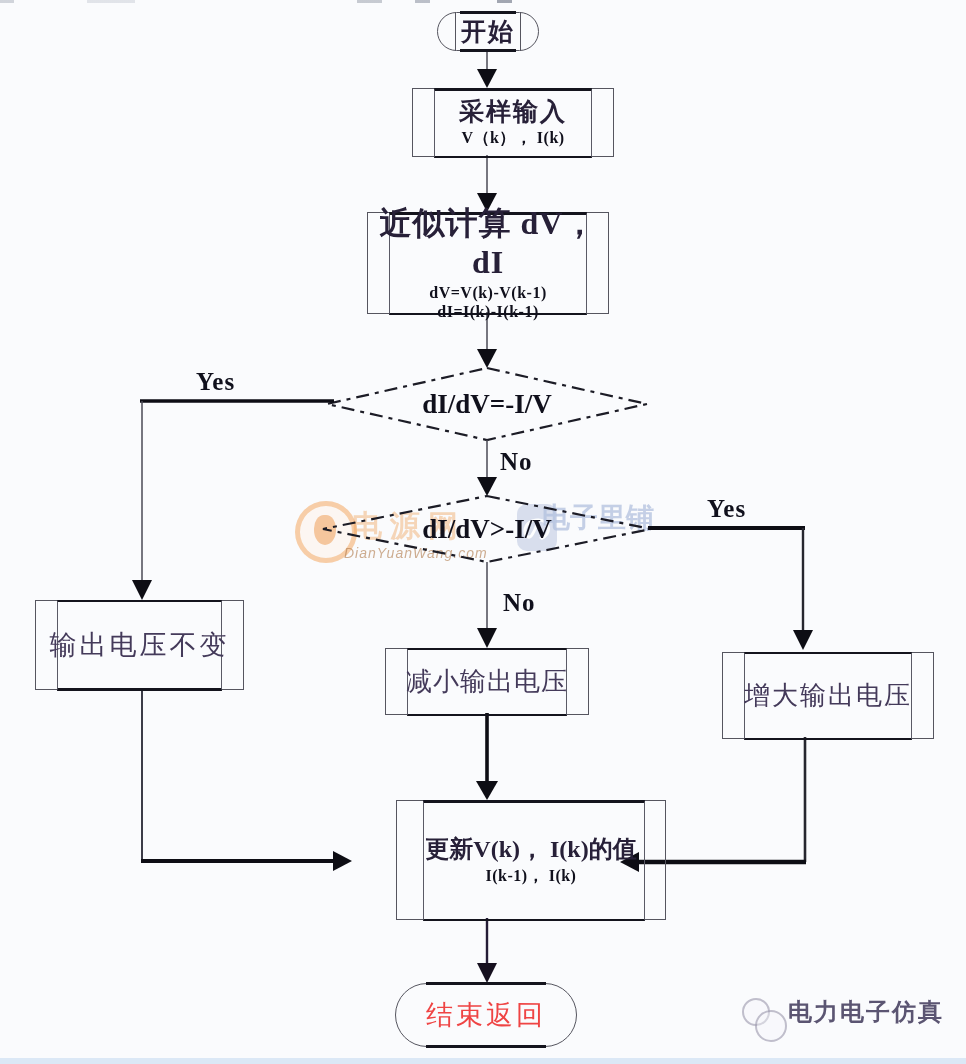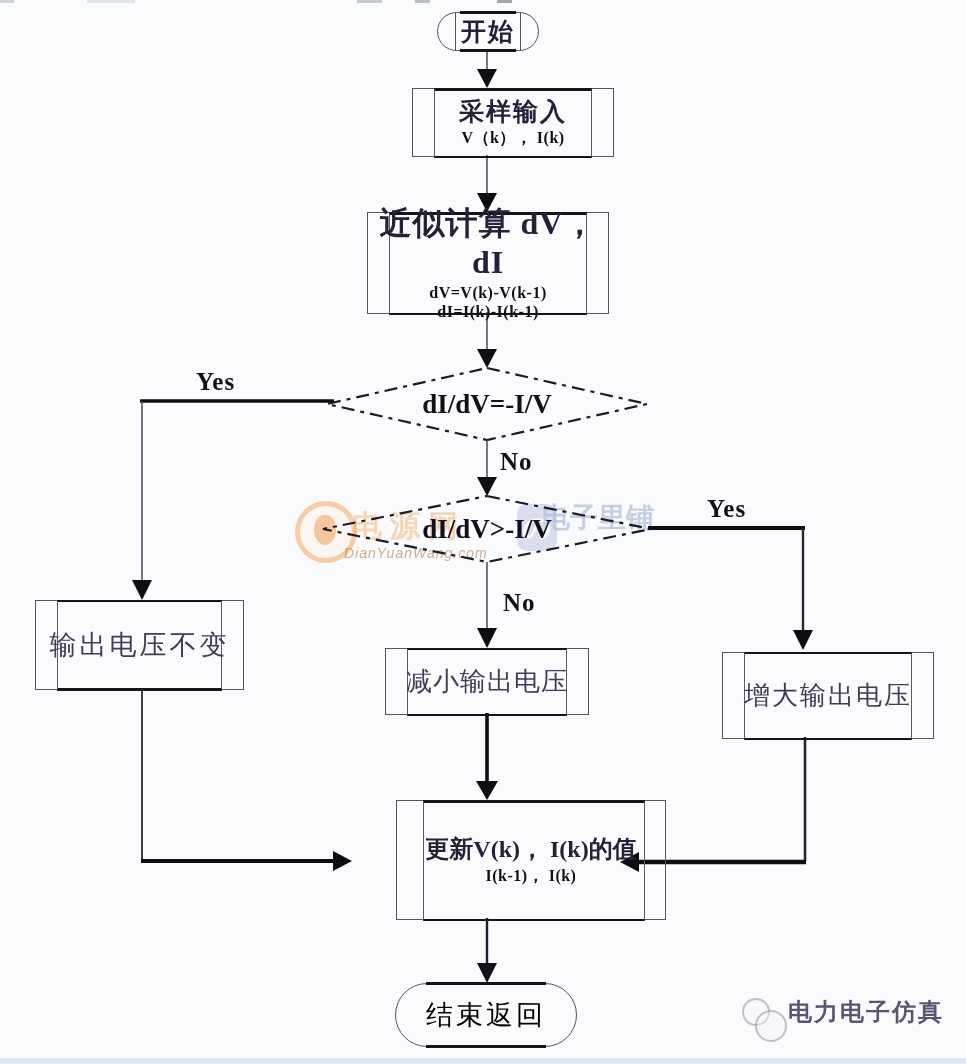--- a/index.html
+++ b/index.html
@@ -216,21 +216,21 @@
       <div class="content" style="line-height:1.35;">
         <span class="cnd" style="font-size:24px;letter-spacing:0;">更新V(k)， I(k)的值</span>
         <span class="fm">I(k-1)， I(k)</span>
       </div>
     </div>
 
     <div class="stadium" style="left:395px;top:983px;width:180px;height:62px;">
       <div class="hseg-t" style="left:30px;right:30px;"></div>
       <div class="hseg-b" style="left:30px;right:30px;"></div>
       <div class="content">
-          <span class="cnl" style="font-size:27px;color:#000000;">结束返回</span>
+          <span class="cnl" style="font-size:27px;color:#ef4444;">结束返回</span>
         </div>
     </div>
   </div>
 
   <div class="brand">
     <div class="brand-logo">
       <div class="c1"></div>
         <div class="c2"></div>
     </div>
     <span class="brand-text">电力电子仿真</span>

